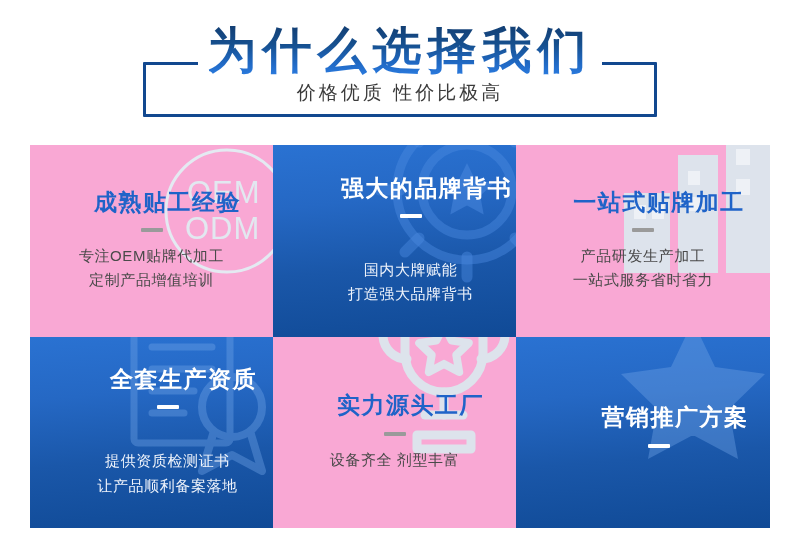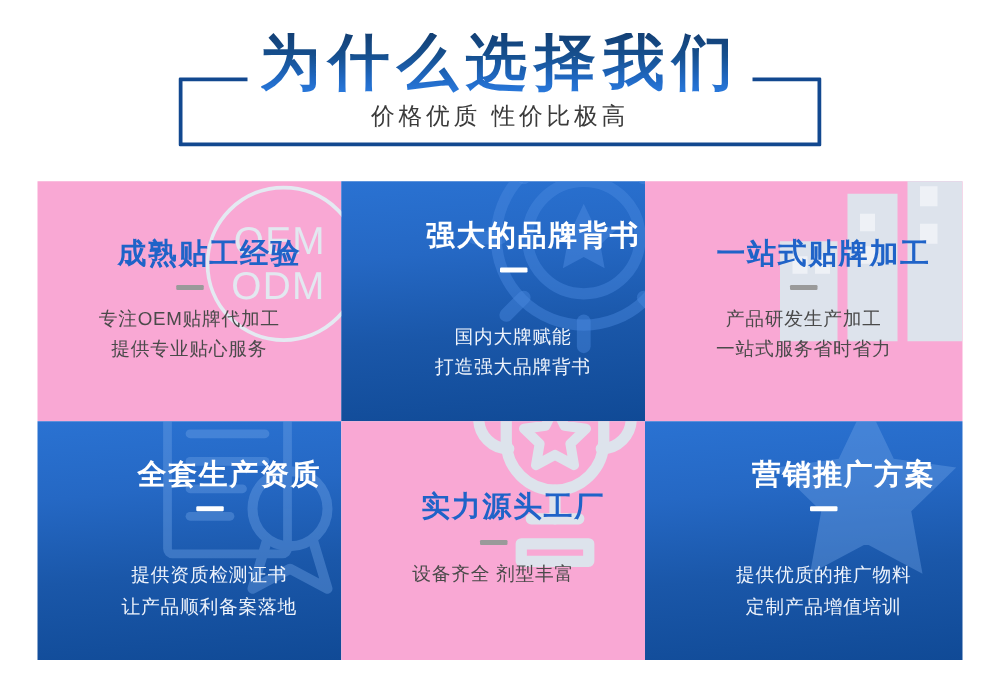--- a/index.html
+++ b/index.html
@@ -207,21 +207,21 @@
         <svg width="160" height="165" viewBox="0 0 160 165">
           <circle cx="80" cy="78" r="61" fill="none" stroke="#e4eaf2" stroke-width="3"></circle>
           <text class="wm-text" x="40" y="70">OEM</text>
           <text class="wm-text" x="38" y="106">ODM</text>
         </svg>
       </div>
       <div class="cell-title">成熟贴工经验</div>
       <div class="cell-rule"></div>
       <div class="cell-desc">
         <div>专注OEM贴牌代加工</div>
-        <div>提供专业贴心服务</div>
+        <div>定制产品增值培训</div>
       </div>
     </div>
 
     <div class="cell blue">
       <div class="wm wm-gear">
         <svg width="190" height="190" viewBox="0 0 190 190">
           <g fill="none" stroke="#4b8ae0" stroke-width="9" opacity="0.45">
             <circle cx="95" cy="95" r="70"></circle>
             <circle cx="95" cy="95" r="45"></circle>
           </g>
@@ -322,20 +322,16 @@
       <div class="wm wm-star">
         <svg width="175" height="170" viewBox="0 0 175 170">
           <g opacity="0.4">
             <path d="M80 14 l22 46 50 7 -36 35 9 50 -45 -24 -45 24 9 -50 -36 -35 50 -7 z" fill="#6fa3e6"></path>
             <rect x="44" y="116" width="72" height="13" rx="4" fill="#6fa3e6"></rect>
           </g>
         </svg>
       </div>
       <div class="cell-title">营销推广方案</div>
       <div class="cell-rule"></div>
-      <div class="cell-desc">
-        <div>提供优质的推广物料</div>
-        <div>定制产品增值培训</div>
-      </div>
     </div>
 
   </div>
 </div>
 
 </body></html>

